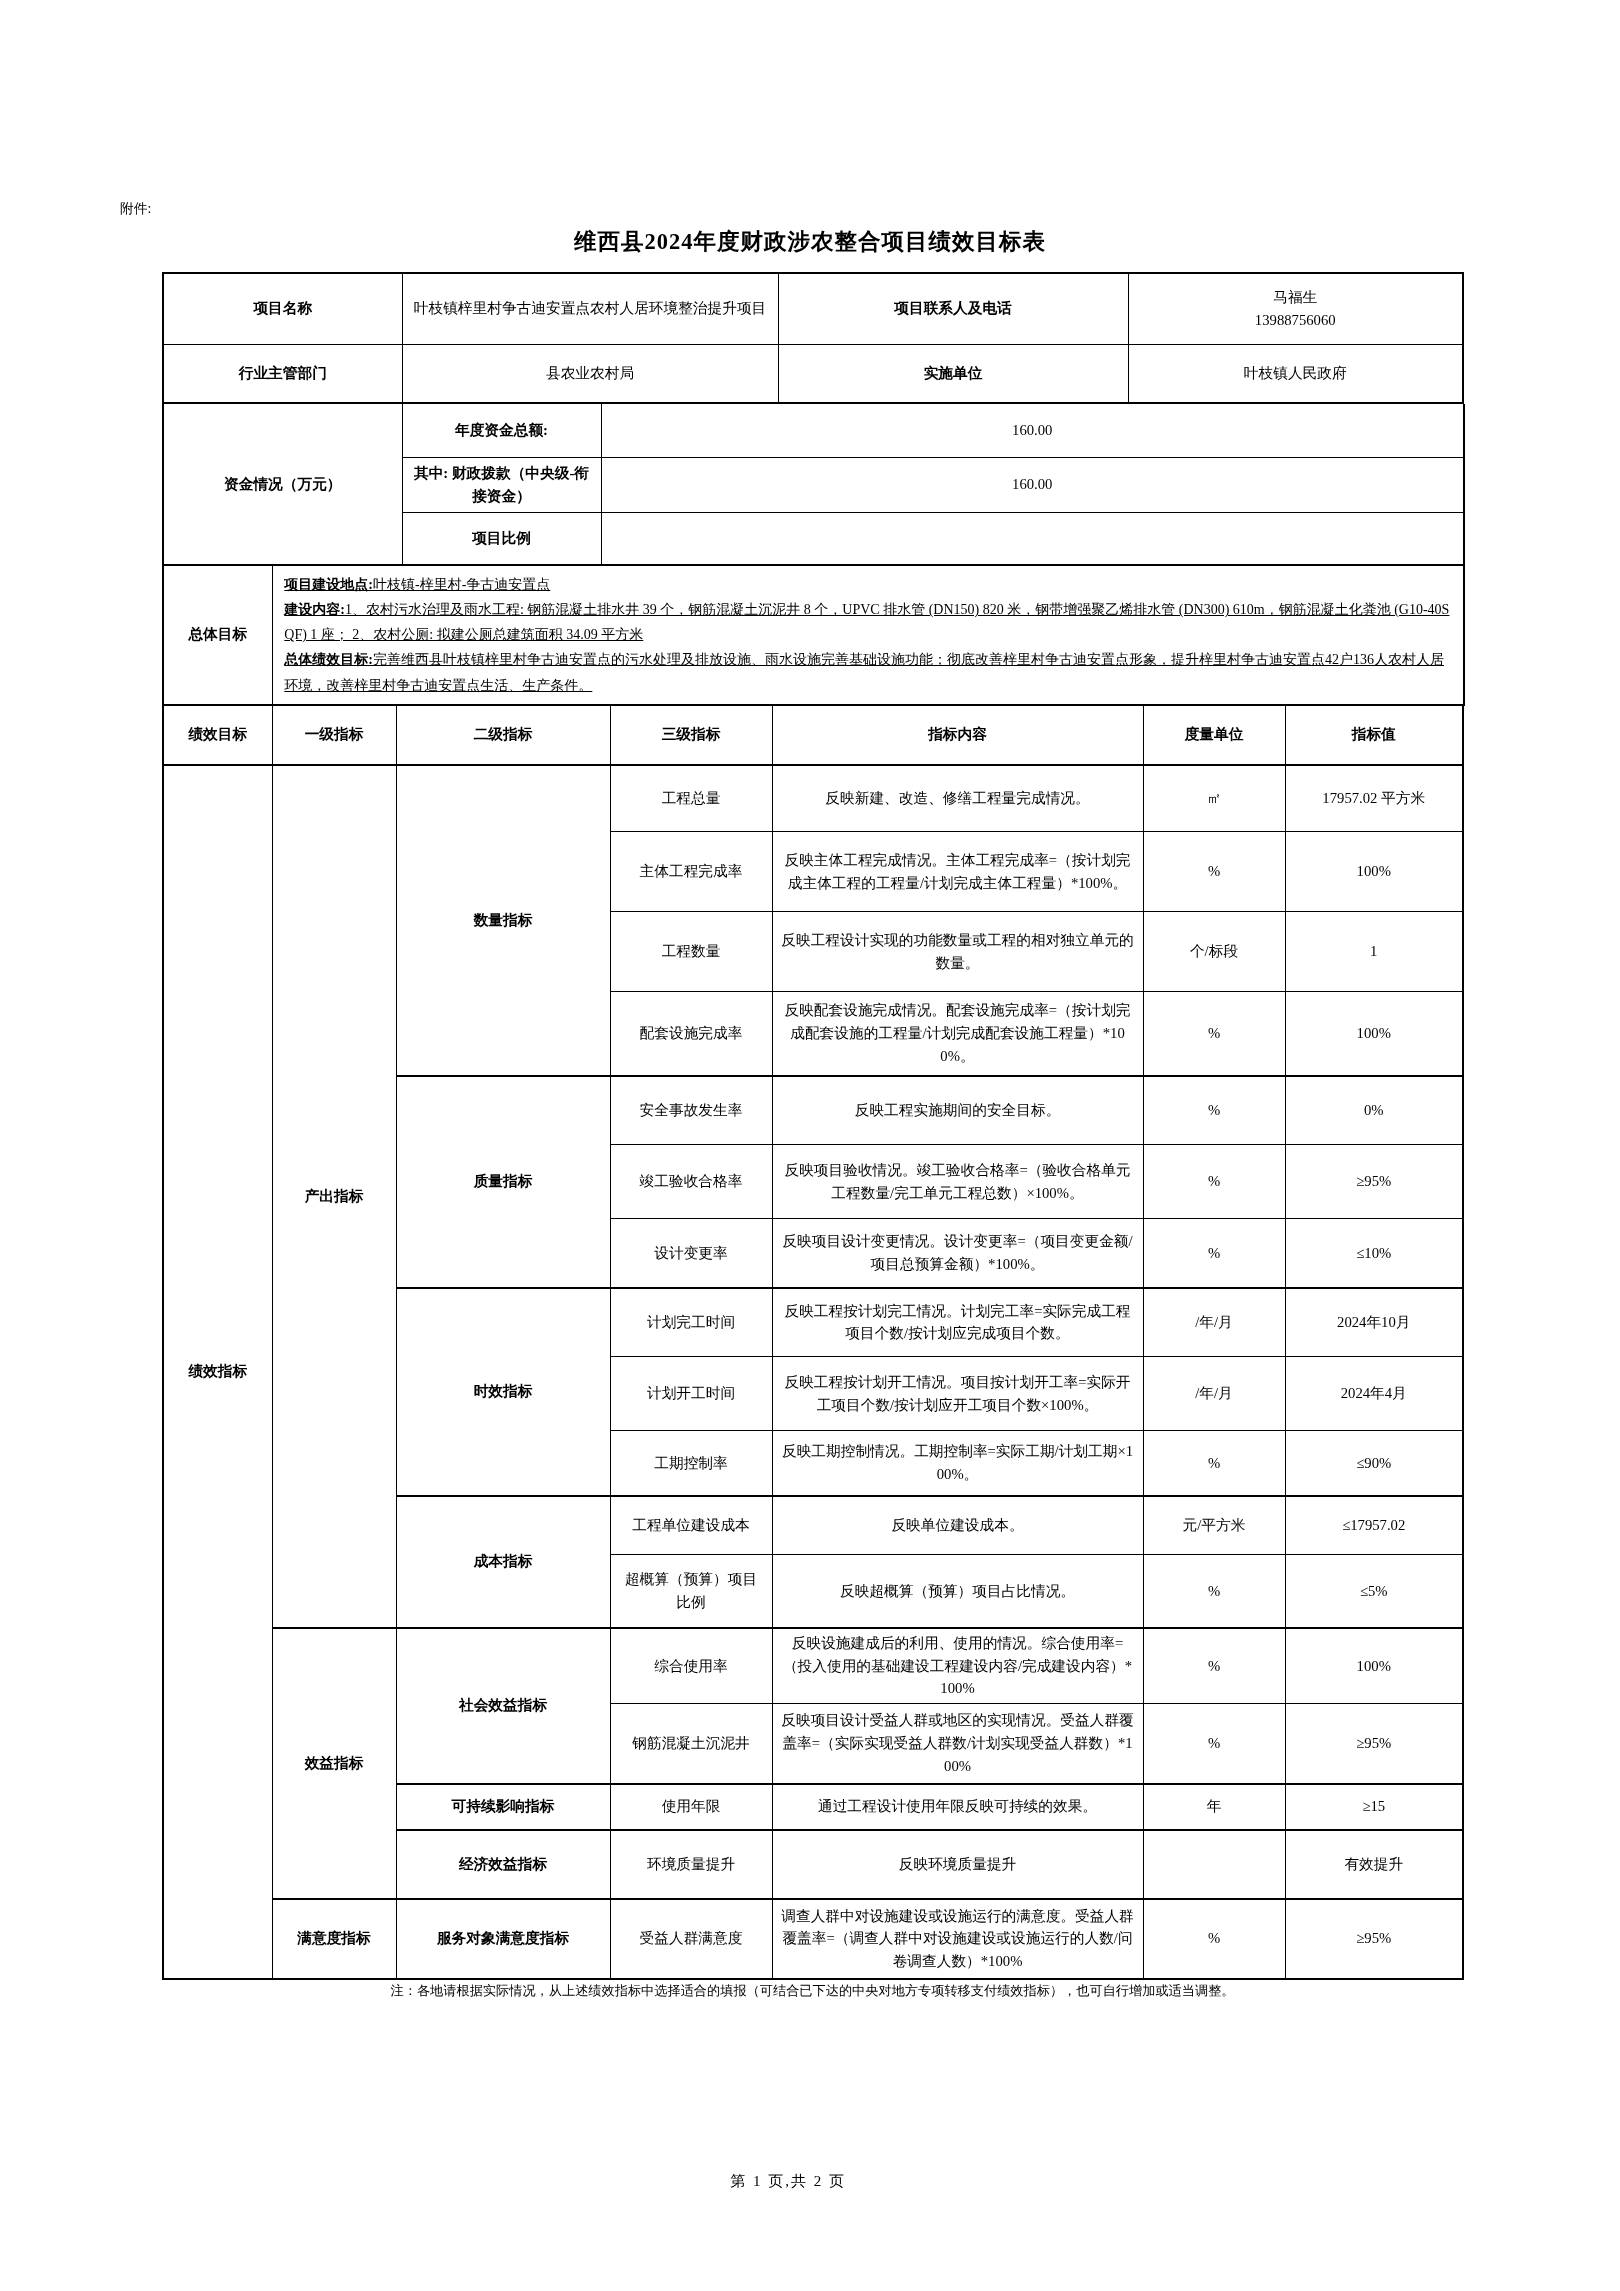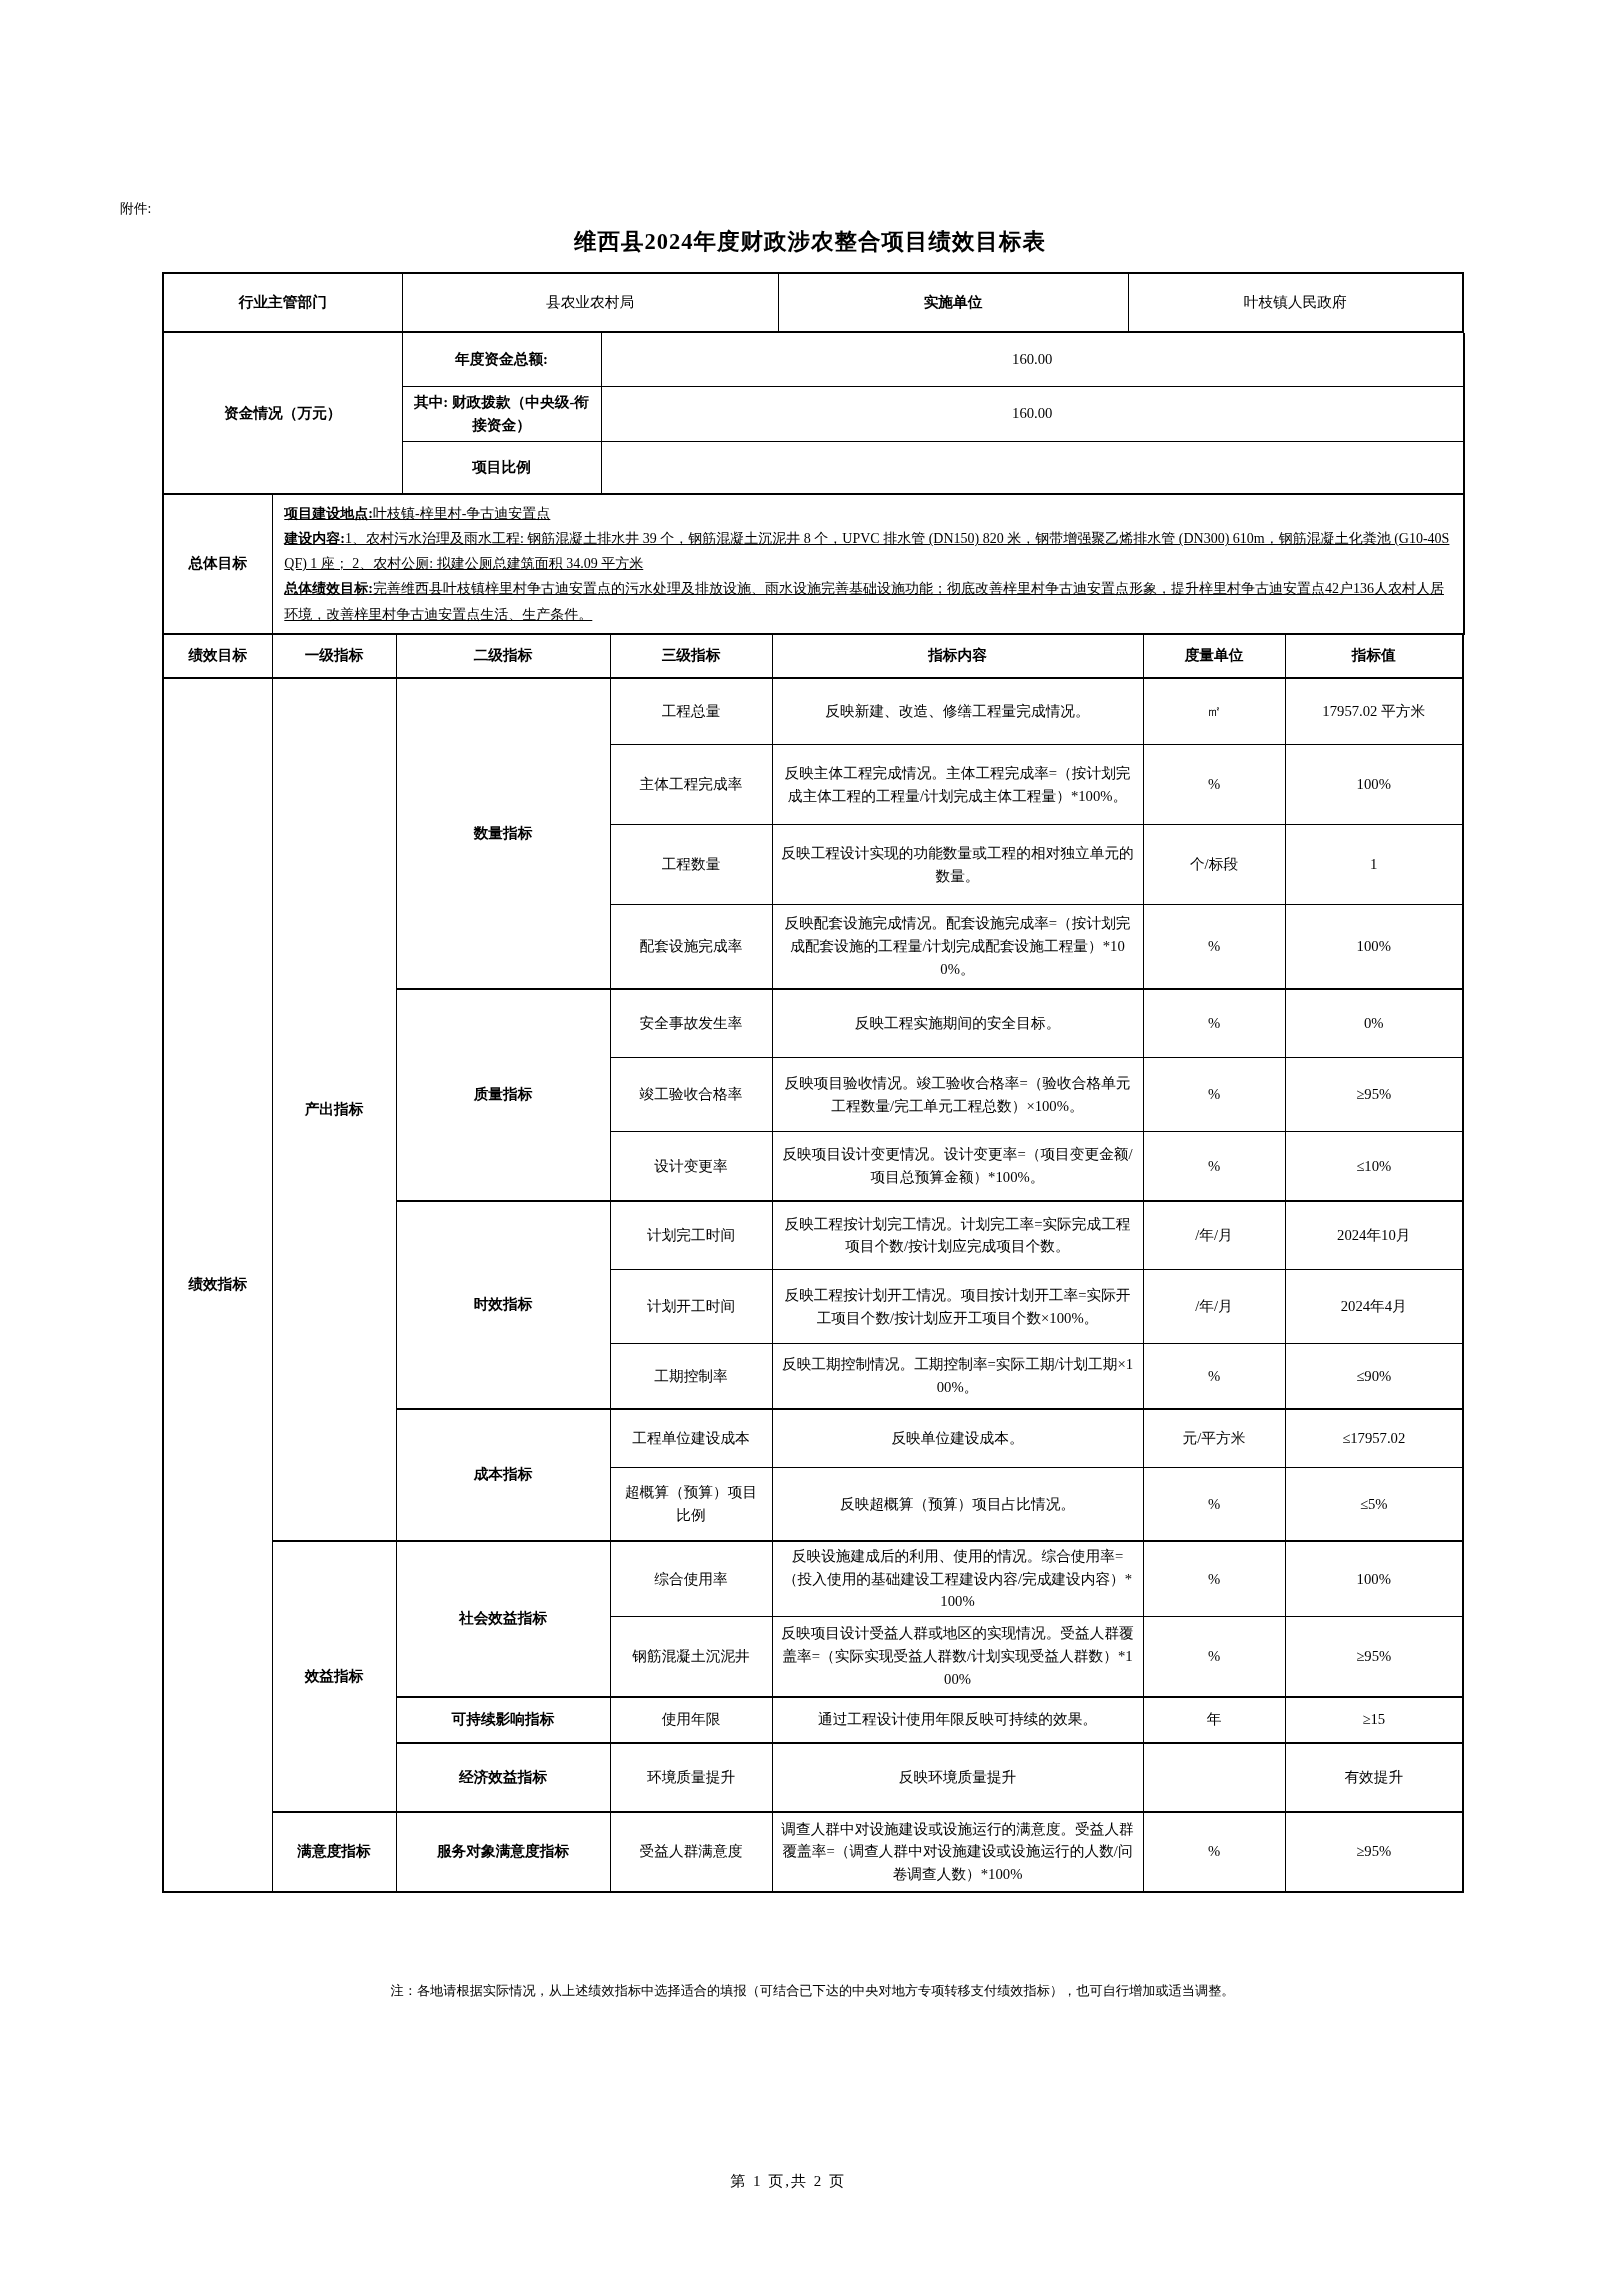--- a/index.html
+++ b/index.html
@@ -37,20 +37,29 @@
 <div class="sheet">
 
   <table class="tb">
     <colgroup>
         <col style="width:239px">
         <col style="width:376px">
         <col style="width:350px">
         <col style="width:335px">
       </colgroup>
     <tbody>
+        <tr style="height:71px">
+      <td class="lbl">项目名称</td>
+      <td>叶枝镇梓里村争古迪安置点农村人居环境整治提升项目</td>
+      <td class="lbl">项目联系人及电话</td>
+      <td>
+        <div>马福生</div>
+        <div>13988756060</div>
+      </td>
+    </tr>
     <tr style="height:59px">
       <td class="lbl">行业主管部门</td>
       <td>县农业农村局</td>
       <td class="lbl">实施单位</td>
       <td>叶枝镇人民政府</td>
     </tr>
   </tbody>
     </table>
 
   <table class="tbn">
@@ -97,21 +106,21 @@
     <colgroup>
         <col style="width:109px">
         <col style="width:124px">
         <col style="width:214px">
         <col style="width:162px">
         <col style="width:371px">
         <col style="width:142px">
         <col style="width:178px">
       </colgroup>
     <tbody>
-        <tr class="ntr hdr" style="height:43px">
+        <tr class="ntr hdr" style="height:59px">
       <td>绩效目标</td>
       <td>一级指标</td>
       <td>二级指标</td>
       <td>三级指标</td>
       <td>指标内容</td>
       <td>度量单位</td>
       <td>指标值</td>
     </tr>
 
     <tr style="height:67px">

